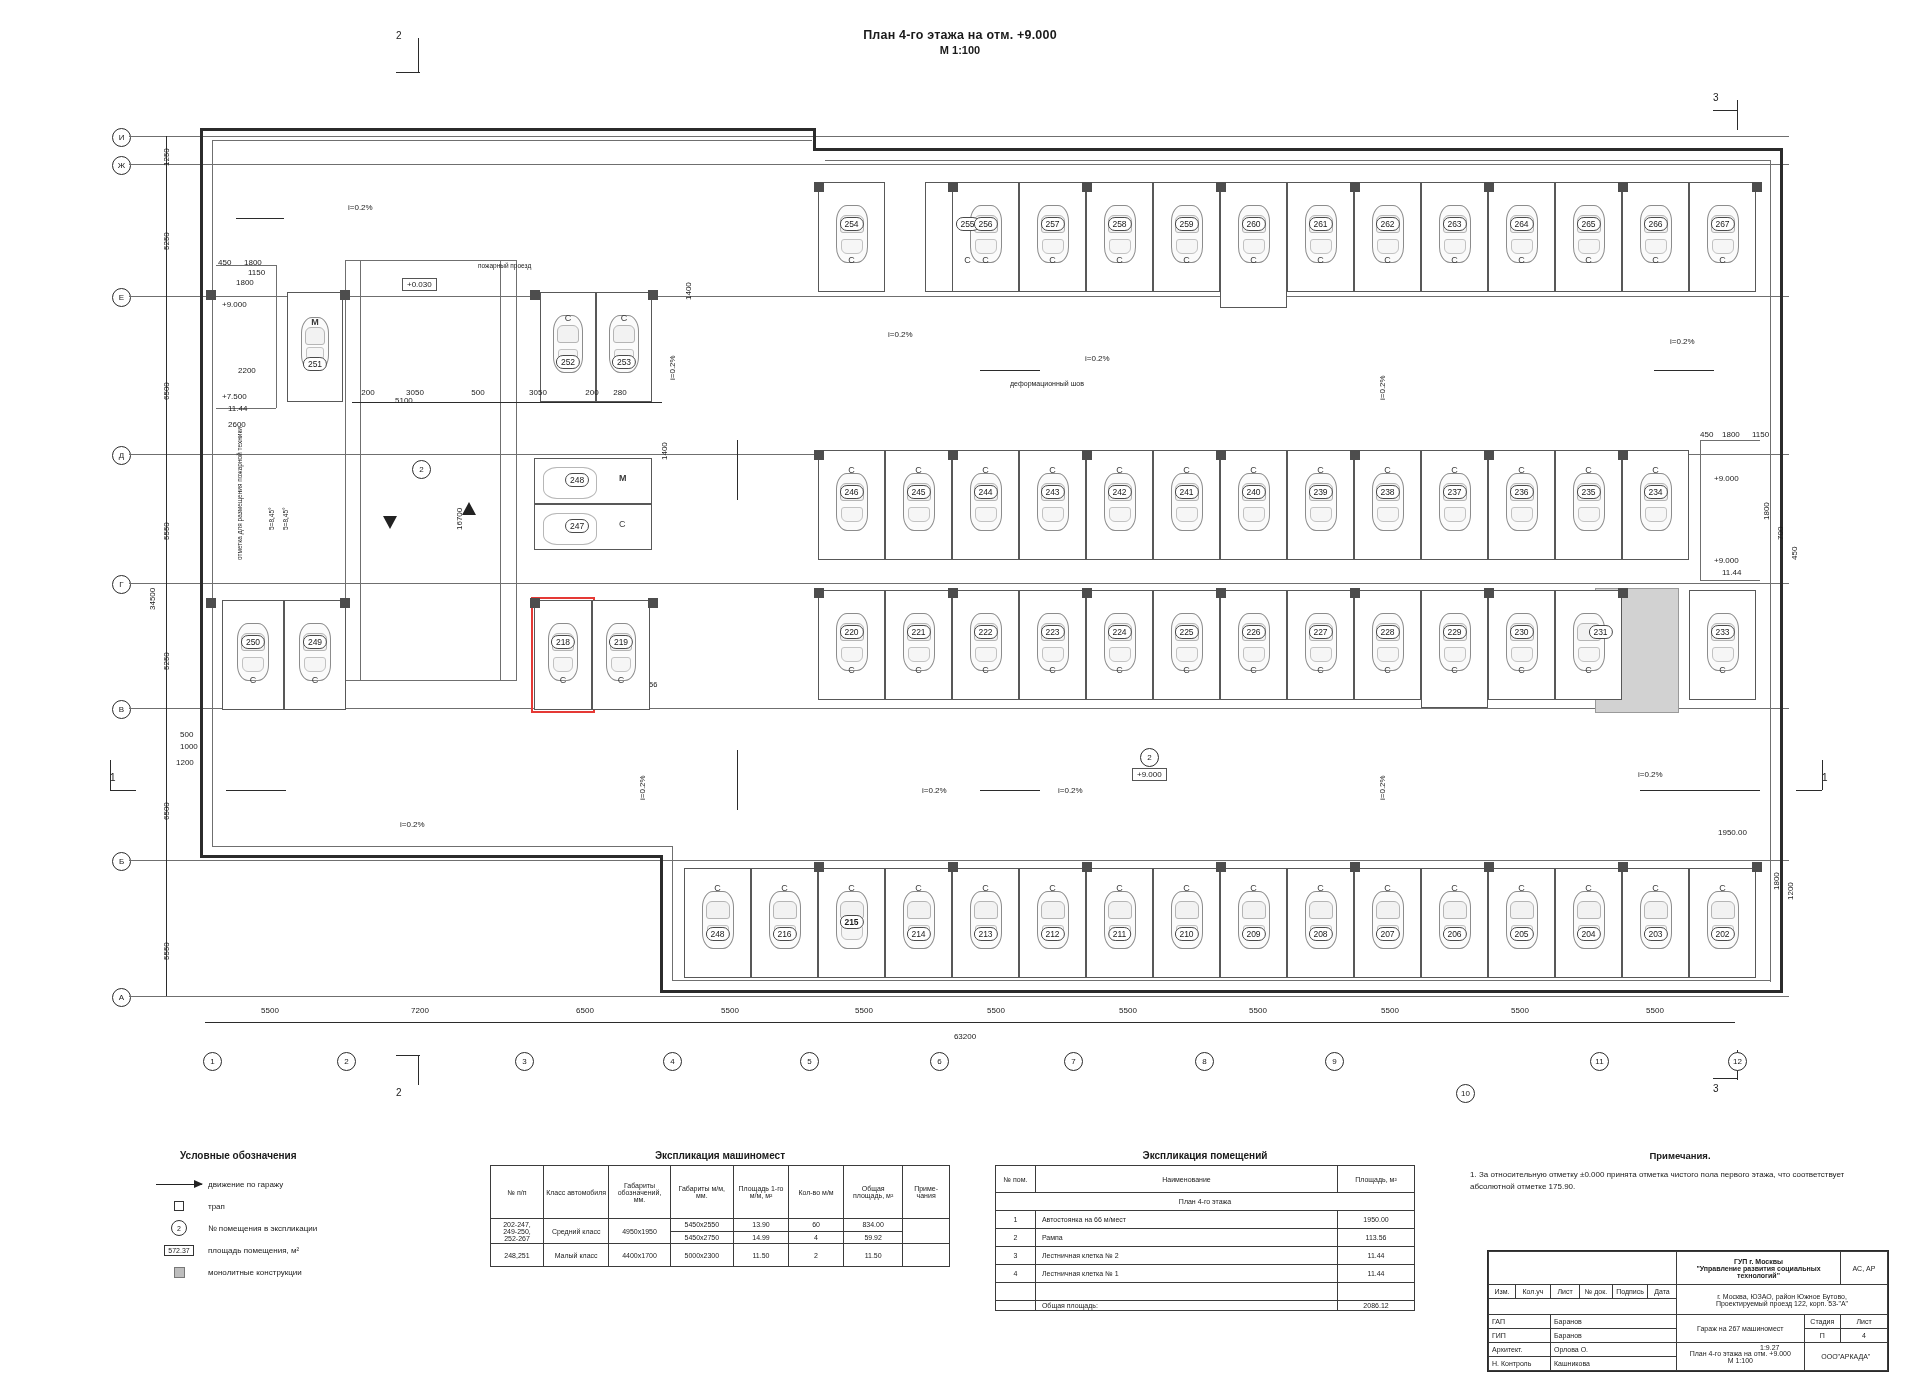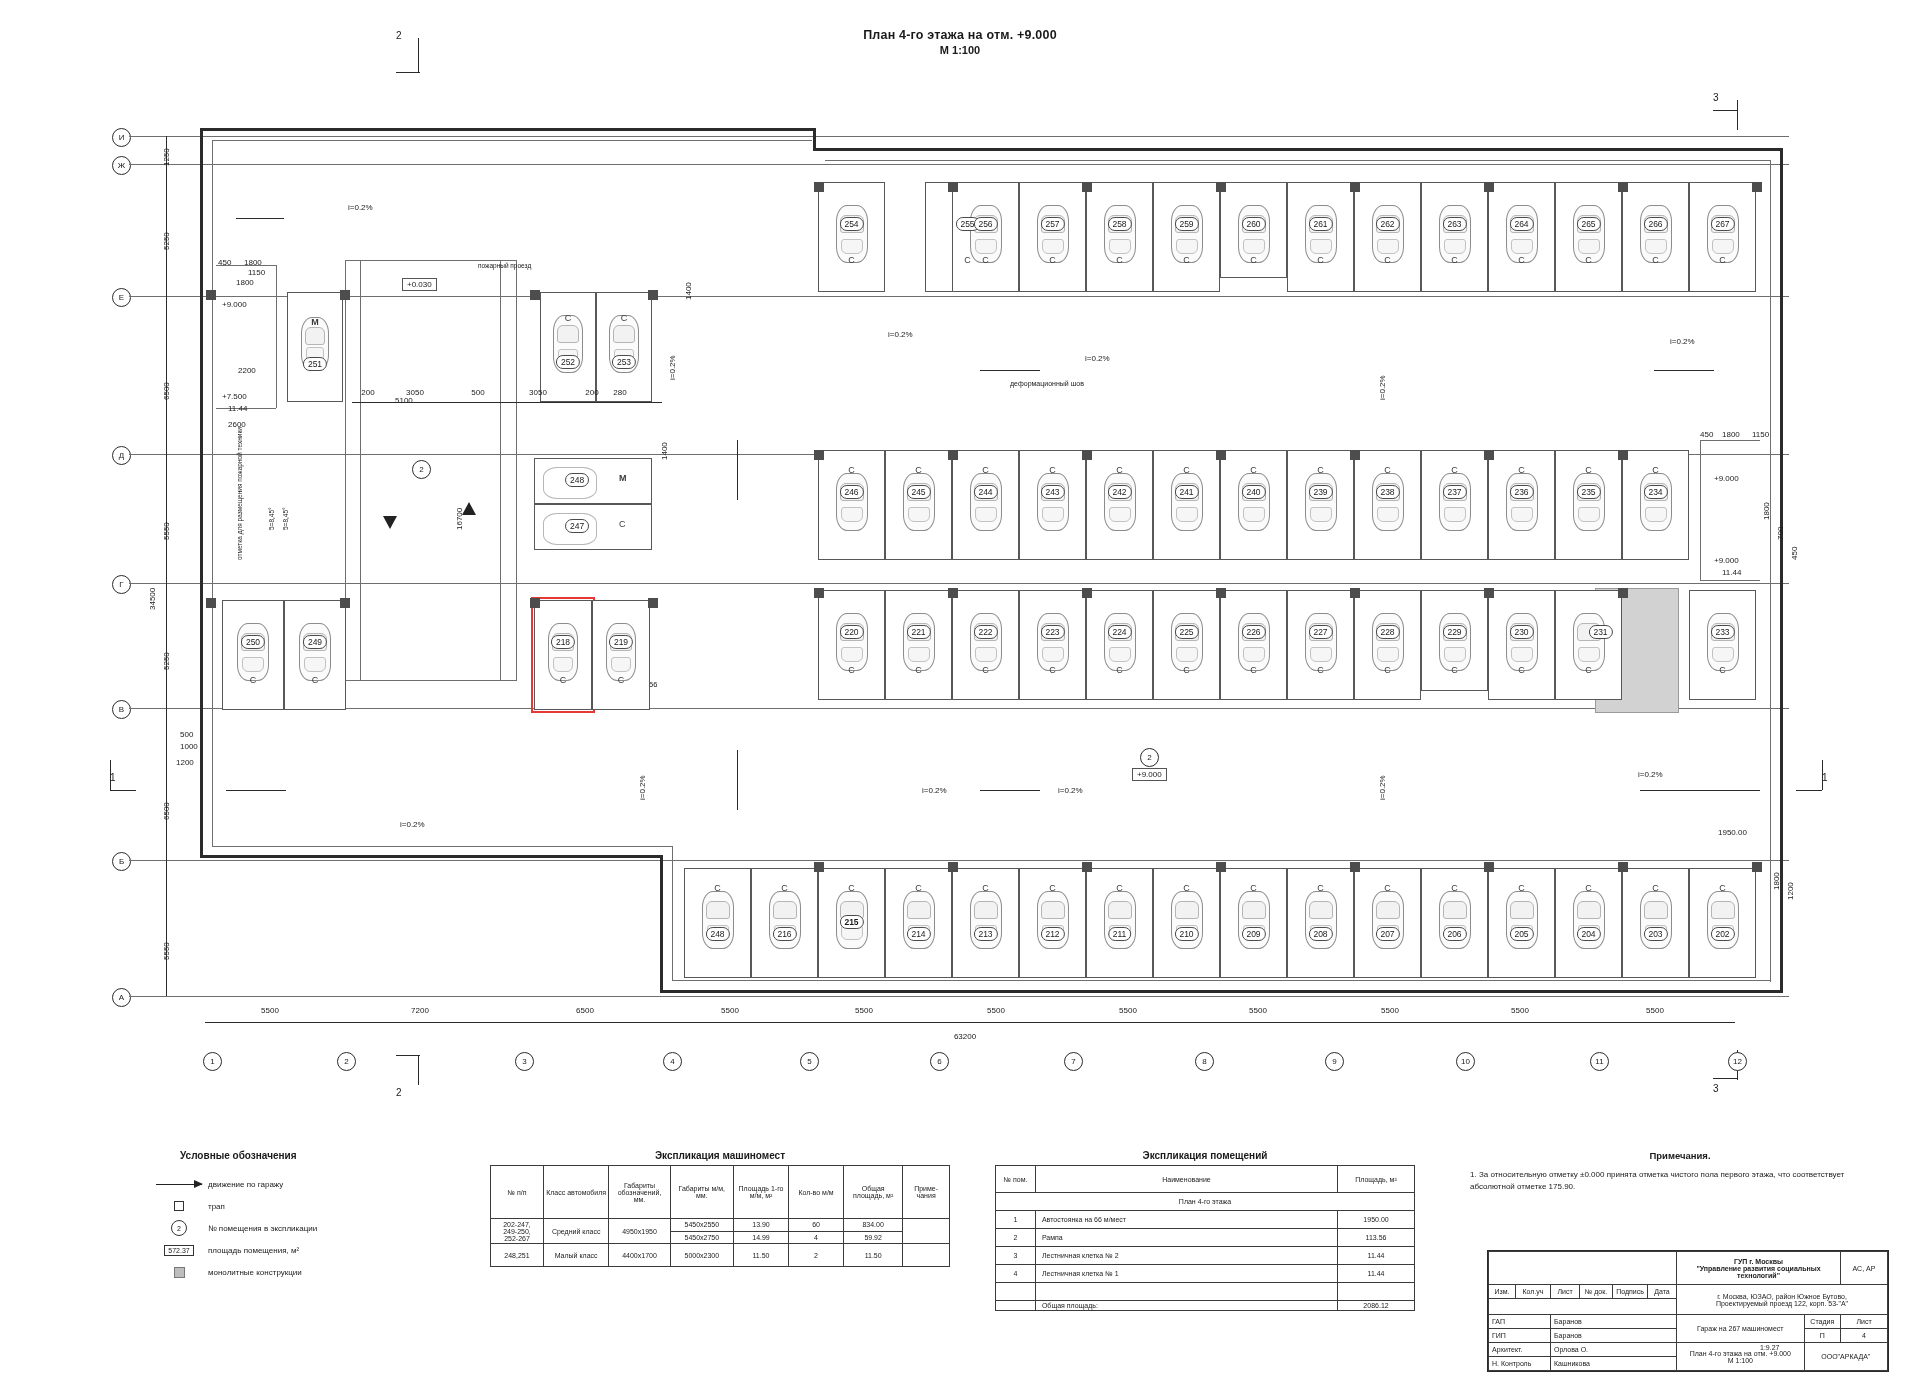--- a/index.html
+++ b/index.html
@@ -144,21 +144,21 @@
   <div>
     <div class="bub" style="left:203px;top:1052px;">1</div>
     <div class="bub" style="left:337px;top:1052px;">2</div>
     <div class="bub" style="left:515px;top:1052px;">3</div>
     <div class="bub" style="left:663px;top:1052px;">4</div>
     <div class="bub" style="left:800px;top:1052px;">5</div>
     <div class="bub" style="left:930px;top:1052px;">6</div>
     <div class="bub" style="left:1064px;top:1052px;">7</div>
     <div class="bub" style="left:1195px;top:1052px;">8</div>
     <div class="bub" style="left:1325px;top:1052px;">9</div>
-    <div class="bub" style="left:1456px;top:1052px;">10</div>
+    <div class="bub" style="left:1456px;top:1084px;">10</div>
     <div class="bub" style="left:1590px;top:1052px;">11</div>
     <div class="bub" style="left:1728px;top:1052px;">12</div>
   </div>
 
   <div>
     <div class="ln hln" style="left:205px;top:1022px;width:1530px;"></div>
     <div class="txt c" style="left:270px;top:1006px;">5500</div>
     <div class="txt c" style="left:420px;top:1006px;">7200</div>
     <div class="txt c" style="left:585px;top:1006px;">6500</div>
     <div class="txt c" style="left:730px;top:1006px;">5500</div>
@@ -299,21 +299,21 @@
     <div class="stall" style="left:1086px;top:182px;width:67px;height:110px;">
       <div class="car" style="top:22px;"></div>
         <div class="num" style="top:34px;">258</div>
         <div class="cmark" style="top:72px;">C</div>
     </div>
     <div class="stall" style="left:1153px;top:182px;width:67px;height:110px;">
       <div class="car" style="top:22px;"></div>
         <div class="num" style="top:34px;">259</div>
         <div class="cmark" style="top:72px;">C</div>
     </div>
-    <div class="stall" style="left:1220px;top:182px;width:67px;height:96px;">
+    <div class="stall" style="left:1220px;top:182px;width:67px;height:126px;">
       <div class="car" style="top:22px;"></div>
         <div class="num" style="top:34px;">260</div>
         <div class="cmark" style="top:72px;">C</div>
     </div>
     <div class="stall" style="left:1287px;top:182px;width:67px;height:110px;">
       <div class="car" style="top:22px;"></div>
         <div class="num" style="top:34px;">261</div>
         <div class="cmark" style="top:72px;">C</div>
     </div>
     <div class="stall" style="left:1354px;top:182px;width:67px;height:110px;">
@@ -455,21 +455,21 @@
     <div class="stall" style="left:1287px;top:590px;width:67px;height:110px;">
         <div class="car" style="top:22px;"></div>
         <div class="num" style="top:34px;">227</div>
         <div class="cmark" style="top:74px;">C</div>
       </div>
     <div class="stall" style="left:1354px;top:590px;width:67px;height:110px;">
         <div class="car" style="top:22px;"></div>
         <div class="num" style="top:34px;">228</div>
         <div class="cmark" style="top:74px;">C</div>
       </div>
-    <div class="stall" style="left:1421px;top:590px;width:67px;height:101px;">
+    <div class="stall" style="left:1421px;top:590px;width:67px;height:118px;">
         <div class="car" style="top:22px;"></div>
         <div class="num" style="top:34px;">229</div>
         <div class="cmark" style="top:74px;">C</div>
       </div>
     <div class="stall" style="left:1488px;top:590px;width:67px;height:110px;">
         <div class="car" style="top:22px;"></div>
         <div class="num" style="top:34px;">230</div>
         <div class="cmark" style="top:74px;">C</div>
       </div>
     <div class="stall" style="left:1555px;top:590px;width:67px;height:110px;">

